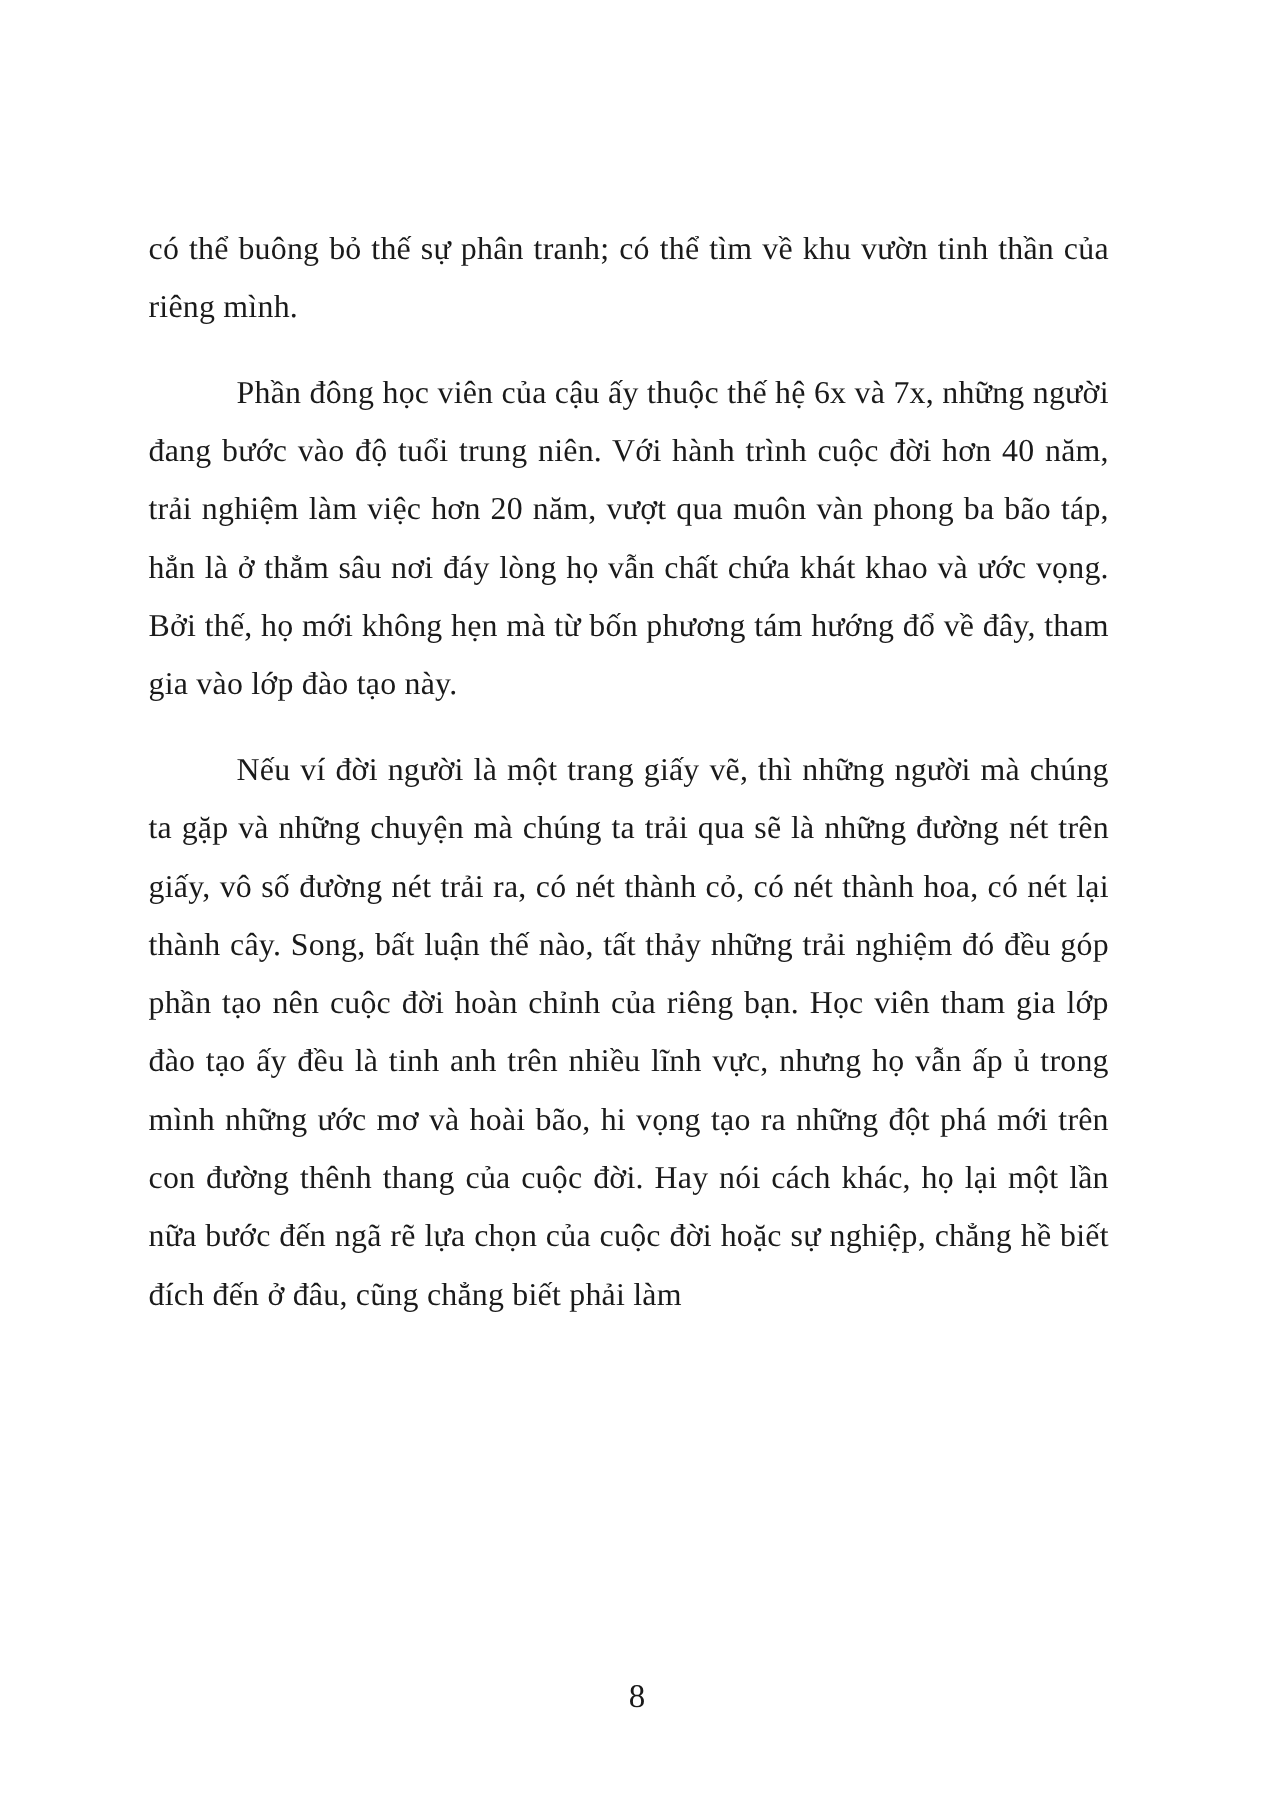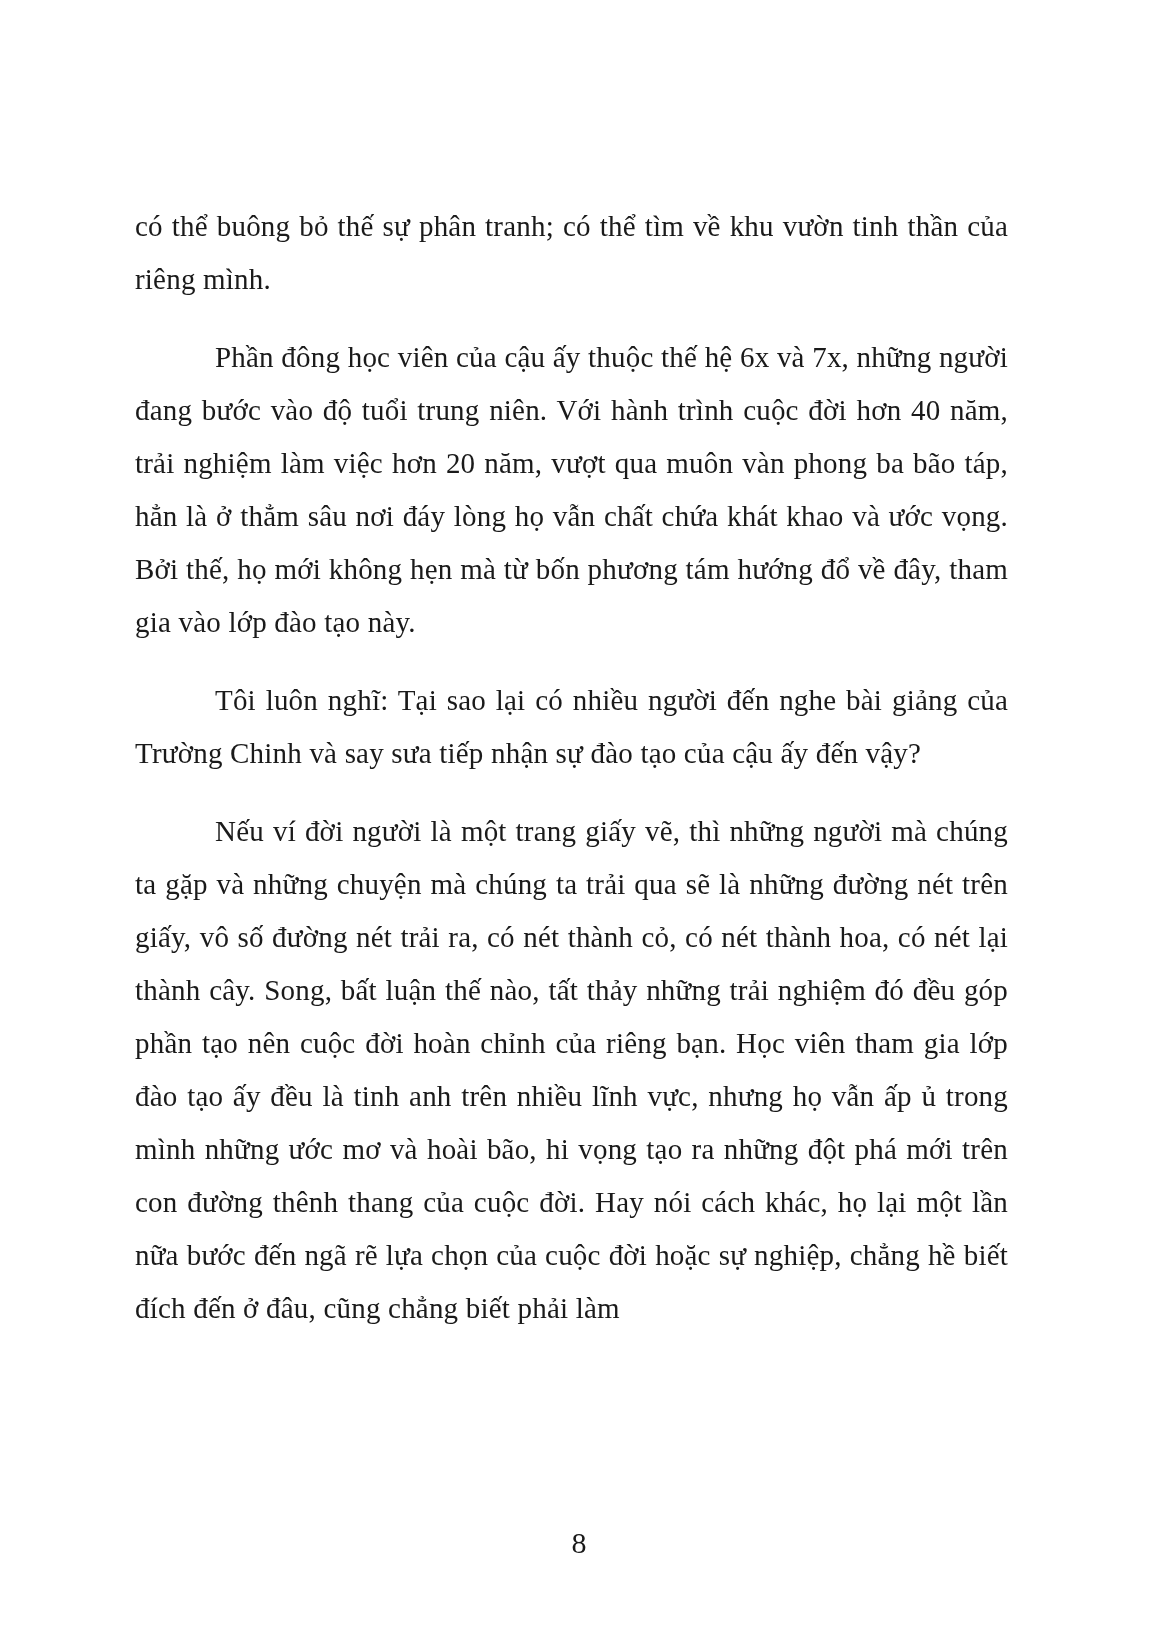--- a/index.html
+++ b/index.html
@@ -52,17 +52,16 @@
     color: #1a1a1a;
   }
 </style>
 </head>
 <body>
 
 <div class="page">
   <div class="text-block">
     <p class="para no-indent">có thể buông bỏ thế sự phân tranh; có thể tìm về khu vườn tinh thần của riêng mình.</p>
     <p class="para">Phần đông học viên của cậu ấy thuộc thế hệ 6x và 7x, những người đang bước vào độ tuổi trung niên. Với hành trình cuộc đời hơn 40 năm, trải nghiệm làm việc hơn 20 năm, vượt qua muôn vàn phong ba bão táp, hẳn là ở thẳm sâu nơi đáy lòng họ vẫn chất chứa khát khao và ước vọng. Bởi thế, họ mới không hẹn mà từ bốn phương tám hướng đổ về đây, tham gia vào lớp đào tạo này.</p>
-    <p class="para">Tôi luôn nghĩ: Tại sao lại có nhiều người đến nghe bài giảng của Trường Chinh và say sưa tiếp nhận sự đào tạo của cậu ấy đến vậy?</p>
     <p class="para">Nếu ví đời người là một trang giấy vẽ, thì những người mà chúng ta gặp và những chuyện mà chúng ta trải qua sẽ là những đường nét trên giấy, vô số đường nét trải ra, có nét thành cỏ, có nét thành hoa, có nét lại thành cây. Song, bất luận thế nào, tất thảy những trải nghiệm đó đều góp phần tạo nên cuộc đời hoàn chỉnh của riêng bạn. Học viên tham gia lớp đào tạo ấy đều là tinh anh trên nhiều lĩnh vực, nhưng họ vẫn ấp ủ trong mình những ước mơ và hoài bão, hi vọng tạo ra những đột phá mới trên con đường thênh thang của cuộc đời. Hay nói cách khác, họ lại một lần nữa bước đến ngã rẽ lựa chọn của cuộc đời hoặc sự nghiệp, chẳng hề biết đích đến ở đâu, cũng chẳng biết phải làm</p>
   </div>
   <div class="page-footer">8</div>
 </div>
 
 </body></html>

